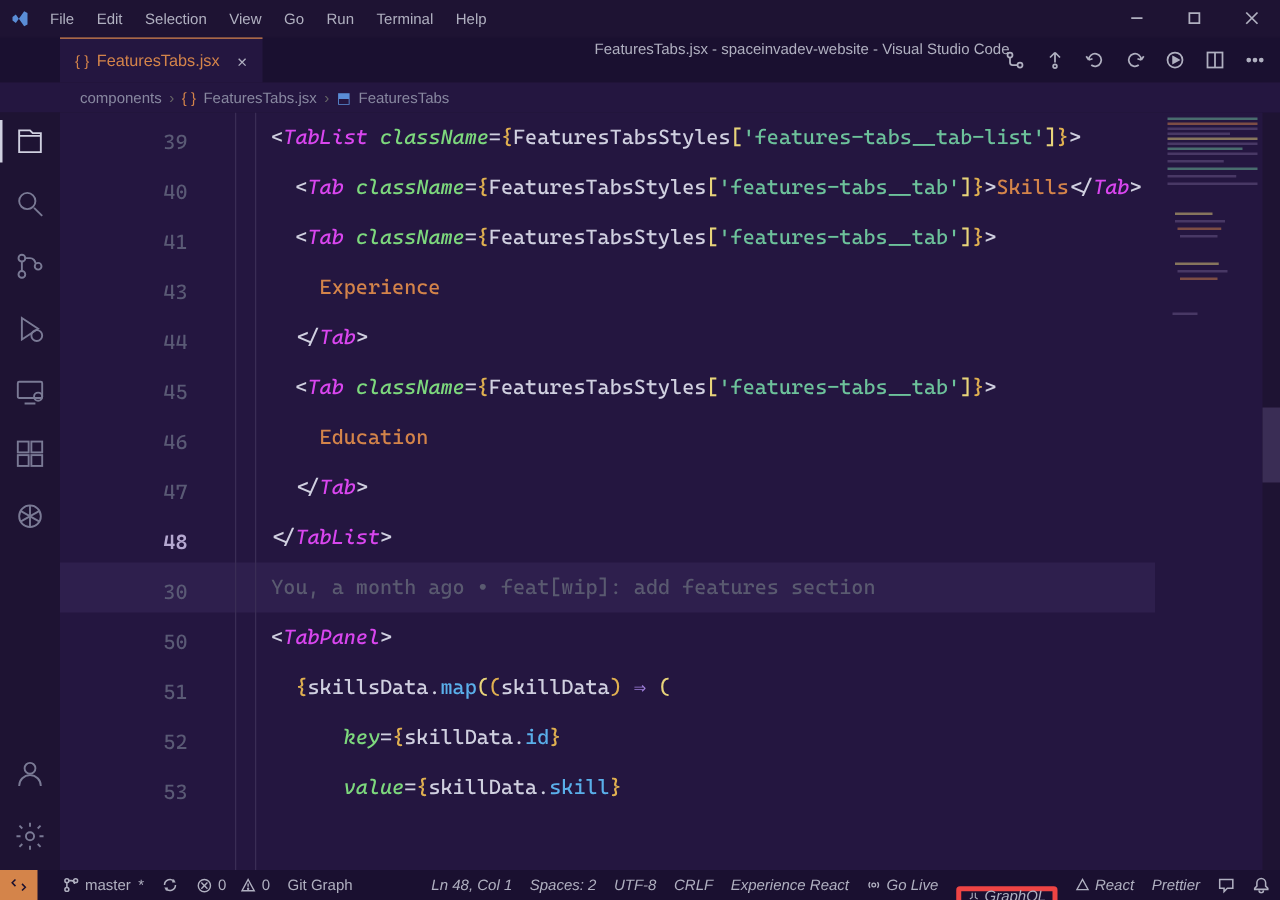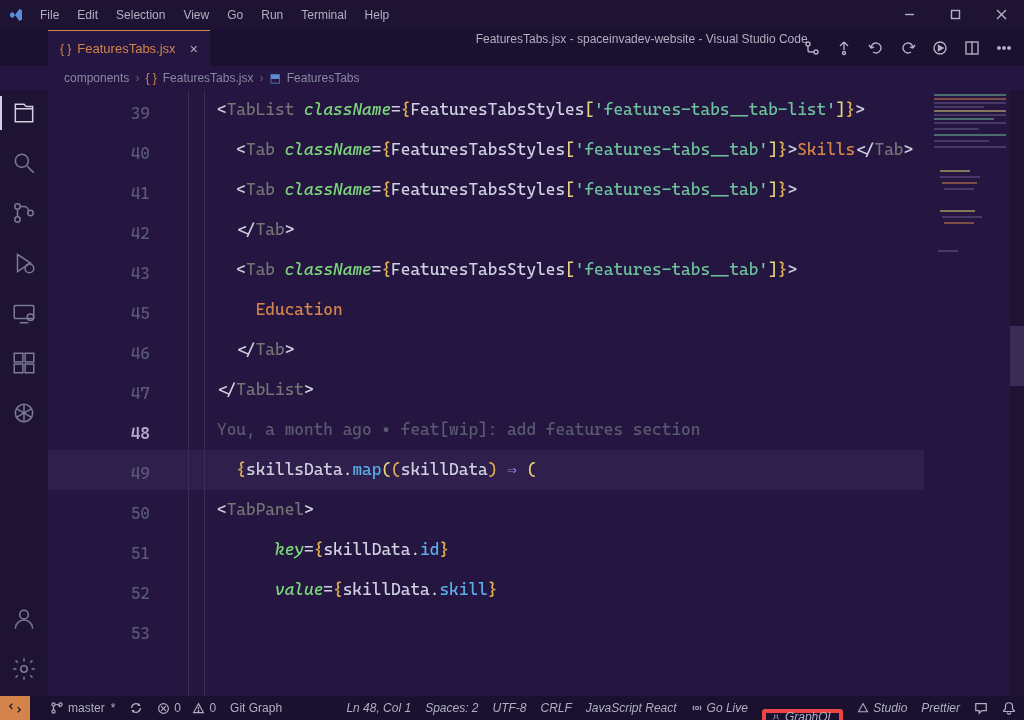--- a/index.html
+++ b/index.html
@@ -112,21 +112,21 @@
   line-height: 40px;
   font-family: "Cascadia Code", Consolas, monospace;
   font-size: 16.5px;
   white-space: pre;
 }
 .line-num { color: #5a5a75; }
 .line-num.cur { color: #b5a8d0; font-weight: 600; }
 .hl-line { background: #2e1f4d; position: absolute; left: 0; right: 100px; height: 40px; }
 
 .tok-tag { color: #d0d0e0; }
-.tok-comp { color: #737373; }
+.tok-comp { color: #d946ef; font-style: italic; }
 .tok-attr { color: #7dd87d; font-style: italic; }
 .tok-eq { color: #d0d0e0; }
 .tok-brace { color: #e0b050; }
 .tok-var { color: #d0d0e0; }
 .tok-brk { color: #e8d47a; }
 .tok-str { color: #6dc29b; }
 .tok-text { color: #d0d0e0; }
 .tok-text-orange { color: #d4844a; }
 .tok-prop { color: #5aafea; }
 .tok-fn { color: #5aafea; }
@@ -329,48 +329,49 @@
     </div>
   </div>
 
   <div class="editor">
     <div class="hl-line" style="top:360px"></div>
 
     <div class="gutter">
       <div class="code-line line-num">39</div>
       <div class="code-line line-num">40</div>
       <div class="code-line line-num">41</div>
-      <div class="code-line line-num">42</div>
       <div class="code-line line-num">43</div>
+      <div class="code-line line-num">44</div>
       <div class="code-line line-num">45</div>
       <div class="code-line line-num">46</div>
       <div class="code-line line-num">47</div>
       <div class="code-line line-num cur">48</div>
-      <div class="code-line line-num">49</div>
+      <div class="code-line line-num">30</div>
       <div class="code-line line-num">50</div>
       <div class="code-line line-num">51</div>
       <div class="code-line line-num">52</div>
       <div class="code-line line-num">53</div>
     </div>
 
     <div style="position:absolute; left:140px; top:0; bottom:0; border-left:1px solid #3a2d55;"></div>
     <div style="position:absolute; left:156px; top:0; bottom:0; border-left:1px solid #3a2d55;"></div>
 
     <div class="code-area">
       <div class="code-line">   <span class="tok-tag">&lt;</span><span class="tok-comp">TabList</span> <span class="tok-attr">className</span><span class="tok-eq">=</span><span class="tok-brace">{</span><span class="tok-var">FeaturesTabsStyles</span><span class="tok-brk">[</span><span class="tok-str">'features-tabs__tab-list'</span><span class="tok-brk">]</span><span class="tok-brace">}</span><span class="tok-tag">&gt;</span></div>
       <div class="code-line">     <span class="tok-tag">&lt;</span><span class="tok-comp">Tab</span> <span class="tok-attr">className</span><span class="tok-eq">=</span><span class="tok-brace">{</span><span class="tok-var">FeaturesTabsStyles</span><span class="tok-brk">[</span><span class="tok-str">'features-tabs__tab'</span><span class="tok-brk">]</span><span class="tok-brace">}</span><span class="tok-tag">&gt;</span><span class="tok-text-orange">Skills</span><span class="tok-tag">&lt;/</span><span class="tok-comp">Tab</span><span class="tok-tag">&gt;</span></div>
       <div class="code-line">     <span class="tok-tag">&lt;</span><span class="tok-comp">Tab</span> <span class="tok-attr">className</span><span class="tok-eq">=</span><span class="tok-brace">{</span><span class="tok-var">FeaturesTabsStyles</span><span class="tok-brk">[</span><span class="tok-str">'features-tabs__tab'</span><span class="tok-brk">]</span><span class="tok-brace">}</span><span class="tok-tag">&gt;</span></div>
+      <div class="code-line">       <span class="tok-text-orange">Experience</span></div>
       <div class="code-line">     <span class="tok-tag">&lt;/</span><span class="tok-comp">Tab</span><span class="tok-tag">&gt;</span></div>
       <div class="code-line">     <span class="tok-tag">&lt;</span><span class="tok-comp">Tab</span> <span class="tok-attr">className</span><span class="tok-eq">=</span><span class="tok-brace">{</span><span class="tok-var">FeaturesTabsStyles</span><span class="tok-brk">[</span><span class="tok-str">'features-tabs__tab'</span><span class="tok-brk">]</span><span class="tok-brace">}</span><span class="tok-tag">&gt;</span></div>
       <div class="code-line">       <span class="tok-text-orange">Education</span></div>
       <div class="code-line">     <span class="tok-tag">&lt;/</span><span class="tok-comp">Tab</span><span class="tok-tag">&gt;</span></div>
       <div class="code-line">   <span class="tok-tag">&lt;/</span><span class="tok-comp">TabList</span><span class="tok-tag">&gt;</span></div>
       <div class="code-line">   <span class="tok-blame">You, a month ago • feat[wip]: add features section</span></div>
+      <div class="code-line">   <span class="tok-tag">&lt;</span><span class="tok-comp">TabPanel</span><span class="tok-tag">&gt;</span></div>
       <div class="code-line">     <span class="tok-brace">{</span><span class="tok-var">skillsData</span><span class="tok-text">.</span><span class="tok-fn">map</span><span class="tok-brk">(</span><span class="tok-brace">(</span><span class="tok-var">skillData</span><span class="tok-brace">)</span> <span class="tok-arrow">⇒</span> <span class="tok-brk">(</span></div>
-      <div class="code-line">   <span class="tok-tag">&lt;</span><span class="tok-comp">TabPanel</span><span class="tok-tag">&gt;</span></div>
       <div class="code-line">         <span class="tok-attr">key</span><span class="tok-eq">=</span><span class="tok-brace">{</span><span class="tok-var">skillData</span><span class="tok-text">.</span><span class="tok-prop">id</span><span class="tok-brace">}</span></div>
       <div class="code-line">         <span class="tok-attr">value</span><span class="tok-eq">=</span><span class="tok-brace">{</span><span class="tok-var">skillData</span><span class="tok-text">.</span><span class="tok-prop">skill</span><span class="tok-brace">}</span></div>
     </div>
 
     <div class="minimap">
       <div class="minimap-blob" style="top:4px;background:#6dc29b"></div>
       <div class="minimap-blob" style="top:8px;background:#d4844a"></div>
       <div class="minimap-blob" style="top:12px"></div>
       <div class="minimap-blob" style="top:16px;width:50px"></div>
       <div class="minimap-blob" style="top:20px;background:#e8d47a"></div>
@@ -428,39 +429,39 @@
           <line x1="8" y1="6" x2="8" y2="9"></line>
           <circle cx="8" cy="11" r="0.5" fill="currentColor"></circle>
         </svg><span>0</span></div>
     <div class="status-item">Git Graph</div>
   </div>
   <div class="status-right">
     <div class="status-item">Ln 48, Col 1</div>
     <div class="status-item">Spaces: 2</div>
     <div class="status-item">UTF-8</div>
     <div class="status-item">CRLF</div>
-    <div class="status-item">JavaScript React</div>
+    <div class="status-item">Experience React</div>
     <div class="status-item">
         <svg width="12" height="12" viewBox="0 0 16 16">
           <circle cx="8" cy="8" r="2"></circle>
           <path d="M4 5a5 5 0 0 0 0 6 M12 5a5 5 0 0 1 0 6"></path>
         </svg>
         <span>Go Live</span>
       </div>
     <div class="status-item pill">
         <svg width="10" height="10" viewBox="0 0 16 16">
           <path d="M6 2v6l-3 2 M10 2v6l3 2"></path>
         </svg>
         <span>GraphQL</span>
       </div>
     <div class="status-item">
         <svg width="12" height="12" viewBox="0 0 16 16">
           <path d="M8 2 L14 13 L2 13 Z"></path>
         </svg>
-        <span>Studio</span>
+        <span>React</span>
       </div>
     <div class="status-item">Prettier</div>
     <div class="status-item">
         <svg width="14" height="14" viewBox="0 0 16 16">
           <path d="M2 3h12v8H9l-3 3v-3H2z"></path>
         </svg>
       </div>
     <div class="status-item">
         <svg width="14" height="14" viewBox="0 0 16 16">
           <path d="M8 2a4 4 0 0 0-4 4v3l-2 2v1h12v-1l-2-2V6a4 4 0 0 0-4-4z M6 13a2 2 0 0 0 4 0"></path>

